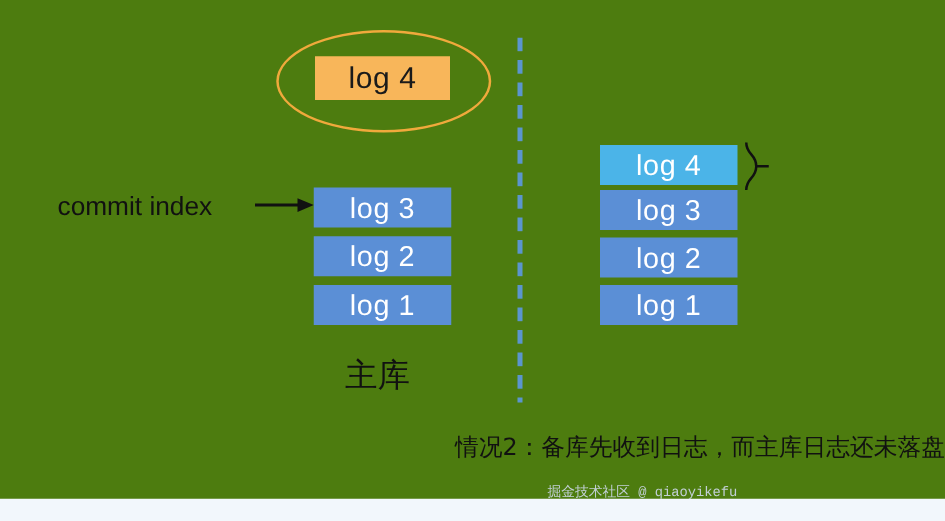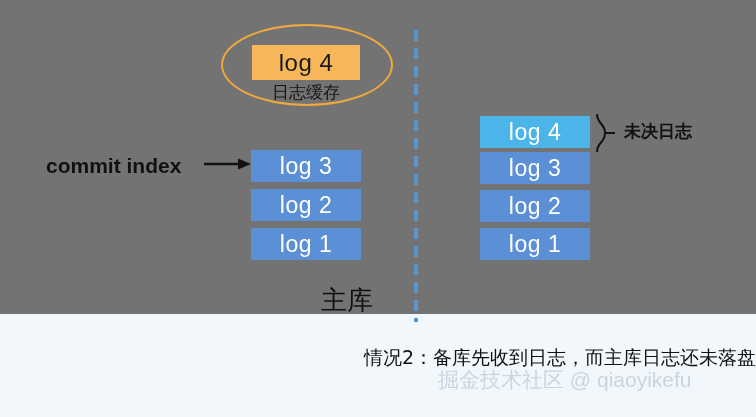--- a/index.html
+++ b/index.html
@@ -9,22 +9,22 @@
   body {
     width: 756px;
     height: 417px;
     background: #f2f7fc;
     font-family: "Liberation Sans", "DejaVu Sans", sans-serif;
     overflow: hidden;
   }
   #canvas {
     position: relative;
     width: 756px;
-    height: 314px;
-    background: #737373;
+    height: 399px;
+    background: #4d7c0f;
   }
 
   
   .divider {
     position: absolute;
     left: 414px;
     top: 30px;
     width: 4px;
     height: 292px;
     background-image: linear-gradient(#5b95cf 0px, #5b95cf 11px, rgba(0,0,0,0) 11px, rgba(0,0,0,0) 18px);
@@ -97,21 +97,20 @@
   .s1 { left: 480px; top: 228px; }
 
   
   .commit-label {
     position: absolute;
     left: 46px;
     top: 154px;
     font-size: 21px;
     color: #111;
     white-space: nowrap;
-    font-weight: bold;
   }
   .commit-arrow {
     position: absolute;
     left: 204px;
     top: 157px;
     width: 48px;
     height: 14px;
   }
 
   
@@ -134,21 +133,20 @@
   }
 
   
   .db-name {
     position: absolute;
     top: 283px;
     font-size: 26px;
     color: #111;
     font-family: "DejaVu Sans", "Liberation Sans", sans-serif;
     white-space: nowrap;
-    margin-left: 45px;
   }
   .db-primary { left: 276px; }
   .db-standby { left: 489px; }
 
   
   .caption {
     position: absolute;
     left: 0;
     top: 345px;
     width: 756px;
@@ -156,59 +154,57 @@
     font-size: 19px;
     color: #111;
     font-family: "DejaVu Sans", "Liberation Sans", sans-serif;
     white-space: nowrap;
   }
 
   
   .watermark {
     position: absolute;
     left: 438px;
-    top: 366px;
-    font-size: 21px;
+    top: 386px;
+    font-size: 11px;
     color: #c8d4e0;
-    font-family: Liberation Sans, sans-serif;
+    font-family: Liberation Mono, monospace;
     white-space: nowrap;
     opacity: 0.95;
   }
 </style>
 </head>
 <body>
 
 <div id="canvas">
 
   <div class="divider"></div>
 
   <div class="ellipse"></div>
   <div class="cache-box">log 4</div>
-  <div class="cache-caption">日志缓存</div>
 
   <div class="commit-label">commit index</div>
   <svg class="commit-arrow" viewBox="0 0 48 14">
     <line x1="0" y1="7" x2="36" y2="7" stroke="#111" stroke-width="2.4"></line>
     <polygon points="34,1.5 47,7 34,12.5" fill="#111"></polygon>
   </svg>
 
   <div class="log-block log-blue p3">log 3</div>
   <div class="log-block log-blue p2">log 2</div>
   <div class="log-block log-blue p1">log 1</div>
 
   <div class="log-block log-cyan s4">log 4</div>
   <div class="log-block log-blue s3">log 3</div>
   <div class="log-block log-blue s2">log 2</div>
   <div class="log-block log-blue s1">log 1</div>
 
   <svg class="brace" viewBox="0 0 22 42">
     <path d="M3 2 C 3 12, 11 11, 11 21 C 11 31, 3 30, 3 40" fill="none" stroke="#111" stroke-width="2"></path>
     <line x1="11" y1="21" x2="21" y2="21" stroke="#111" stroke-width="2"></line>
   </svg>
-  <div class="pending-label">未决日志</div>
 
   <div class="db-name db-primary">主库</div>
 
   <div class="caption">情况2：备库先收到日志，而主库日志还未落盘</div>
 
   <div class="watermark">掘金技术社区 @ qiaoyikefu</div>
 
 </div>
 
 </body></html>

